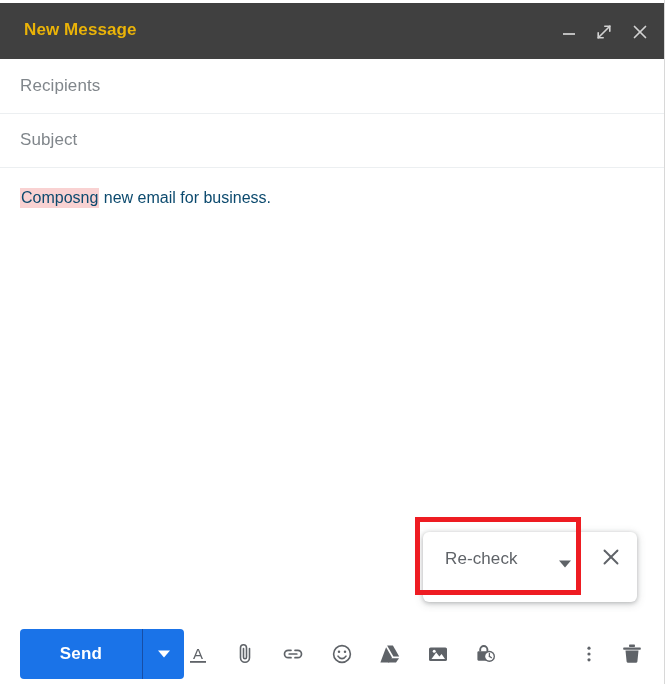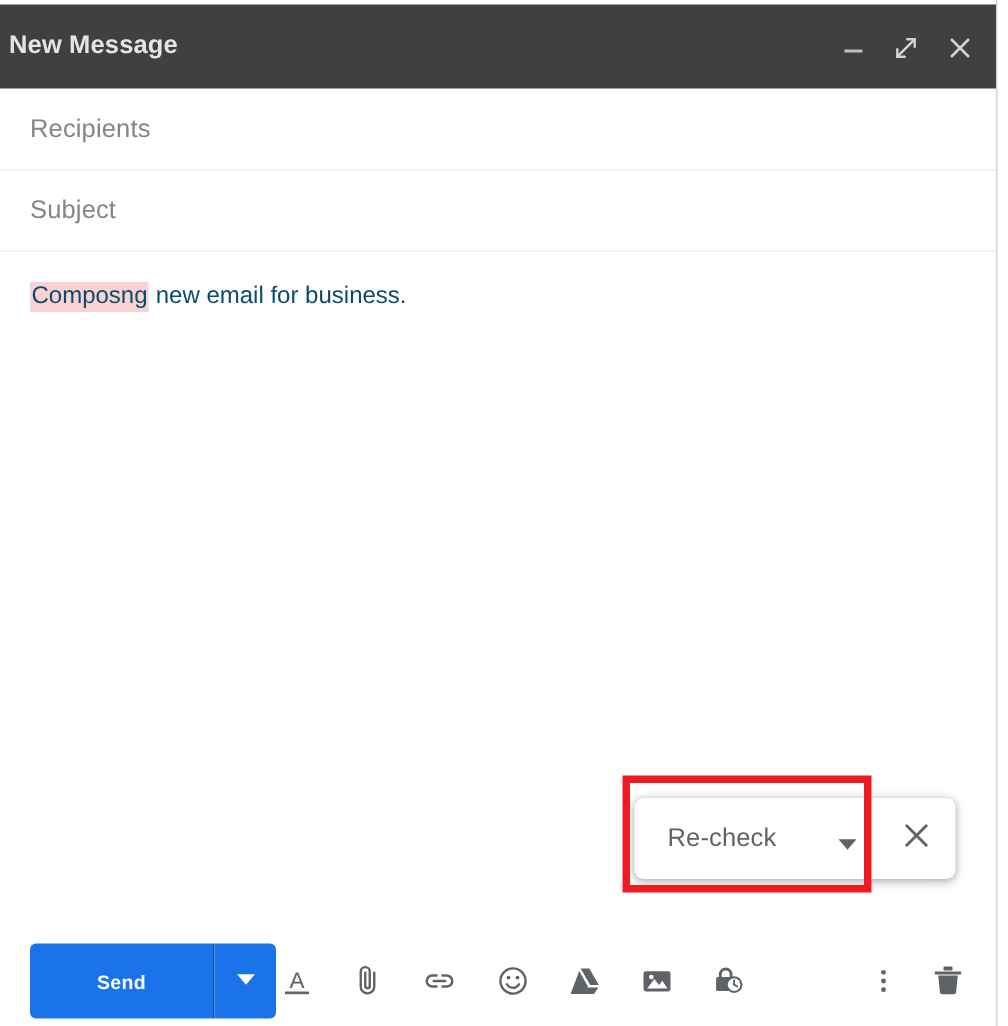--- a/index.html
+++ b/index.html
@@ -52,25 +52,25 @@
     position: absolute;
     left: 0;
     top: 3px;
     width: 665px;
     height: 56px;
     background: #404040;
     box-sizing: border-box;
   }
   #compose-title {
     position: absolute;
-    left: 6px;
+    left: 24px;
     top: 17px;
     font-size: 17px;
     font-weight: bold;
-    color: #e5e5e5;
+    color: #eab308;
     letter-spacing: 0.1px;
   }
   .hdr-btn {
     position: absolute;
     top: 16px;
     width: 26px;
     height: 26px;
     display: flex;
     align-items: center;
     justify-content: center;
@@ -115,21 +115,21 @@
     background: #f9d2d2;
     padding: 1px 1px 2px 1px;
   }
 
   
   #spellcheck-panel {
     position: absolute;
     left: 423px;
     top: 532px;
     width: 214px;
-    height: 54px;
+    height: 70px;
     background: #ffffff;
     border-radius: 6px;
     box-shadow: 0 1px 4px rgba(60,64,67,0.30), 0 2px 8px 1px rgba(60,64,67,0.15);
     box-sizing: border-box;
   }
   #recheck-button {
     position: absolute;
     left: 0px;
     top: 0px;
     width: 155px;
@@ -195,21 +195,21 @@
     height: 50px;
     background: #1a73e8;
     border-radius: 4px 0 0 4px;
     display: flex;
     align-items: center;
     justify-content: center;
     cursor: pointer;
   }
   #send-label {
     color: #ffffff;
-    font-size: 13px;
+    font-size: 17px;
     font-weight: bold;
     letter-spacing: 0.2px;
   }
   #send-options-button {
     position: absolute;
     left: 143px;
     top: 17px;
     width: 41px;
     height: 50px;
     background: #1a73e8;

